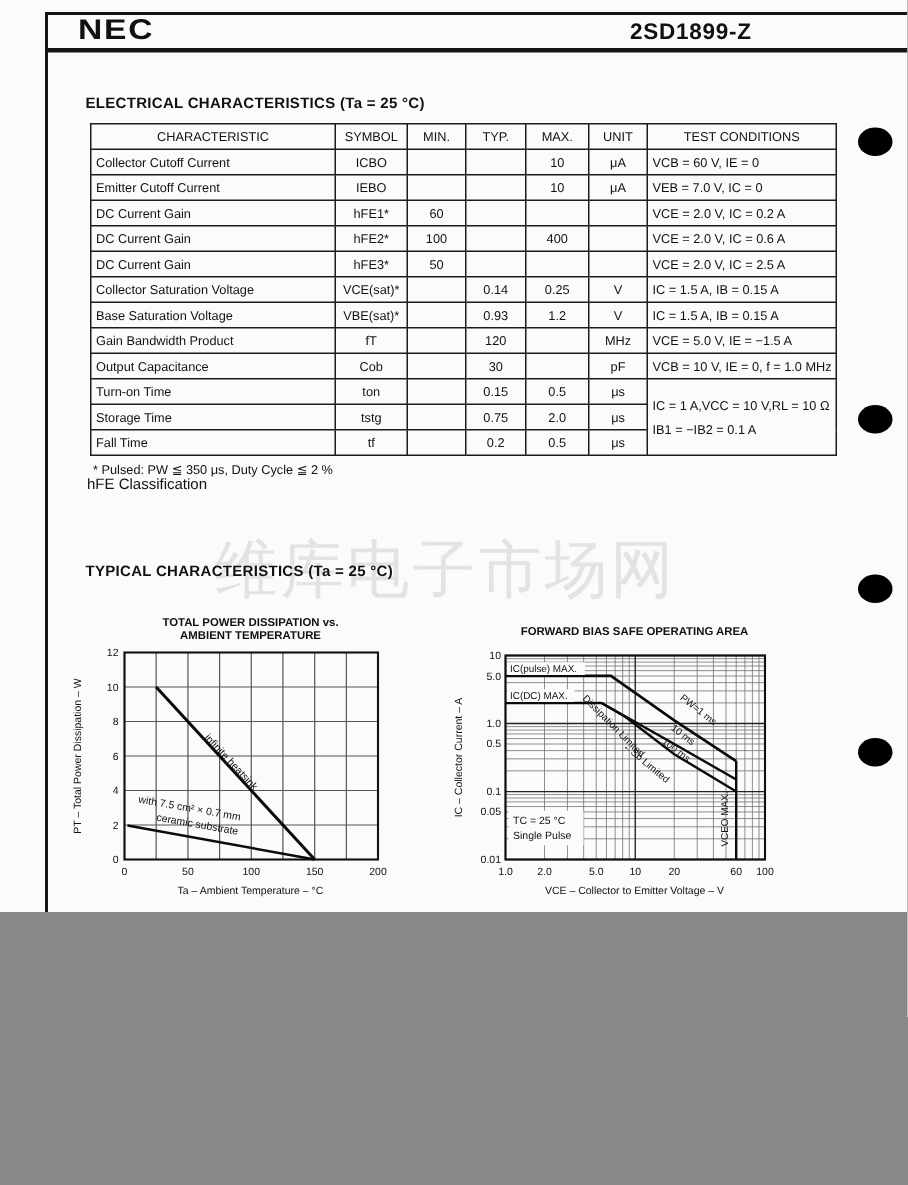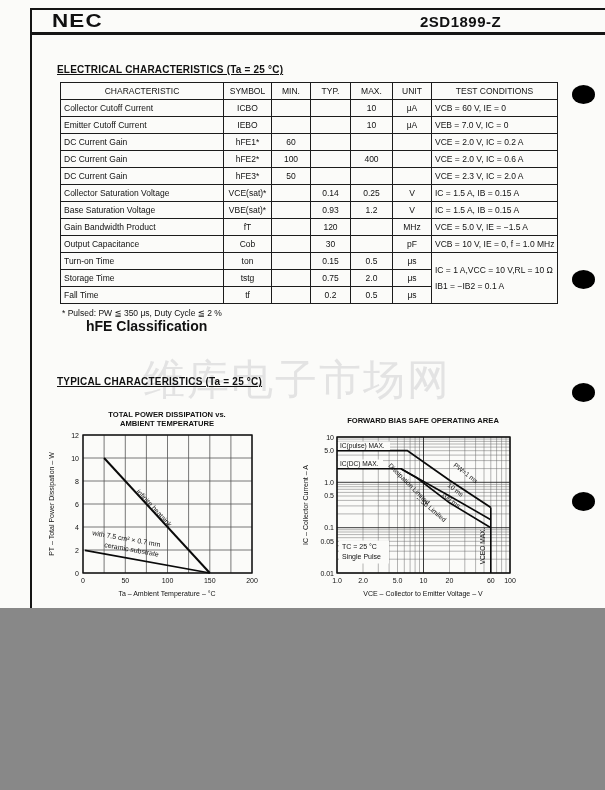--- a/index.html
+++ b/index.html
@@ -6,38 +6,38 @@
   .page {
     position:relative; width:605px; height:608px; margin:0 auto;
     background:#fbfbf9; overflow:hidden;
     font-family:"Liberation Sans","DejaVu Sans",sans-serif; color:#111;
   }
   .rule { position:absolute; background:#151515; }
   .brand { position:absolute; left:52px; top:10px; font-size:19px; font-weight:900;
            letter-spacing:1px; transform:scaleX(1.18); transform-origin:left; }
   .part  { position:absolute; left:420px; top:13px; font-size:15px; font-weight:bold;
            letter-spacing:0.5px; }
-  .sec-title { position:absolute; font-size:10px; font-weight:bold; letter-spacing:0.2px;text-decoration:underline; }
+  .sec-title { position:absolute; font-size:10px; font-weight:bold; letter-spacing:0.2px; }
   .watermark { position:absolute; left:143px; top:352px; font-size:42px; color:#e3e3e3;
                letter-spacing:2px; font-family:"DejaVu Serif",serif; white-space:nowrap; }
   table.char { position:absolute; left:60px; top:82px; border-collapse:collapse;
                table-layout:fixed; width:497px; }
   table.char th, table.char td {
     border:1px solid #1c1c1c; font-size:8.5px; font-weight:normal;
     height:16px; padding:0 3px; overflow:hidden; white-space:nowrap;
   }
   table.char { border:1.5px solid #1c1c1c; }
   table.char th { text-align:center; }
   td.c-name { text-align:left; padding-left:6px; }
   td.c-sym, td.c-min, td.c-typ, td.c-max, td.c-unit { text-align:center; }
   td.c-cond { text-align:left; font-size:7.8px; }
   td.c-cond2 { text-align:left; font-size:7.8px; vertical-align:middle;margin-left:32px; }
   td.c-cond2 div { line-height:16px; }
   .footnote { position:absolute; left:62px; top:308px; font-size:8.5px; }
-  .hfe-label { position:absolute; left:58px; top:318px; font-size:14px; font-weight:bold;margin-left:28px; }
+  .hfe-label { position:absolute; left:58px; top:318px; font-size:10px; font-weight:normal; }
   table.hfe { position:absolute; left:60px; top:330px; border-collapse:collapse;
               table-layout:fixed; width:226px; border:1.5px solid #1c1c1c; }
   table.hfe th, table.hfe td { border:1px solid #1c1c1c; font-size:8.5px;
               font-weight:normal; height:15px; text-align:center; padding:0 2px; }
   .dot { position:absolute; left:572px; width:23px; height:19px; background:#000;
          border-radius:50%; }
   .pagenum { position:absolute; left:54px; top:748px; font-size:10px; font-weight:bold; }
   svg { position:absolute; overflow:visible; }
   svg text { font-family:"Liberation Sans","DejaVu Sans",sans-serif; fill:#111; }
   .t-title { font-size:7.6px; font-weight:bold; }
@@ -122,21 +122,21 @@
       <td class="c-unit"></td>
       <td class="c-cond">VCE = 2.0 V, IC = 0.6 A</td>
     </tr>
     <tr>
       <td class="c-name">DC Current Gain</td>
       <td class="c-sym">hFE3*</td>
       <td class="c-min">50</td>
       <td class="c-typ"></td>
       <td class="c-max"></td>
       <td class="c-unit"></td>
-      <td class="c-cond">VCE = 2.3 V, IC = 2.0 A</td>
+      <td class="c-cond">VCE = 2.0 V, IC = 2.5 A</td>
     </tr>
     <tr>
       <td class="c-name">Collector Saturation Voltage</td>
       <td class="c-sym">VCE(sat)*</td>
       <td class="c-min"></td>
       <td class="c-typ">0.14</td>
       <td class="c-max">0.25</td>
       <td class="c-unit">V</td>
       <td class="c-cond">IC = 1.5 A, IB = 0.15 A</td>
     </tr>

